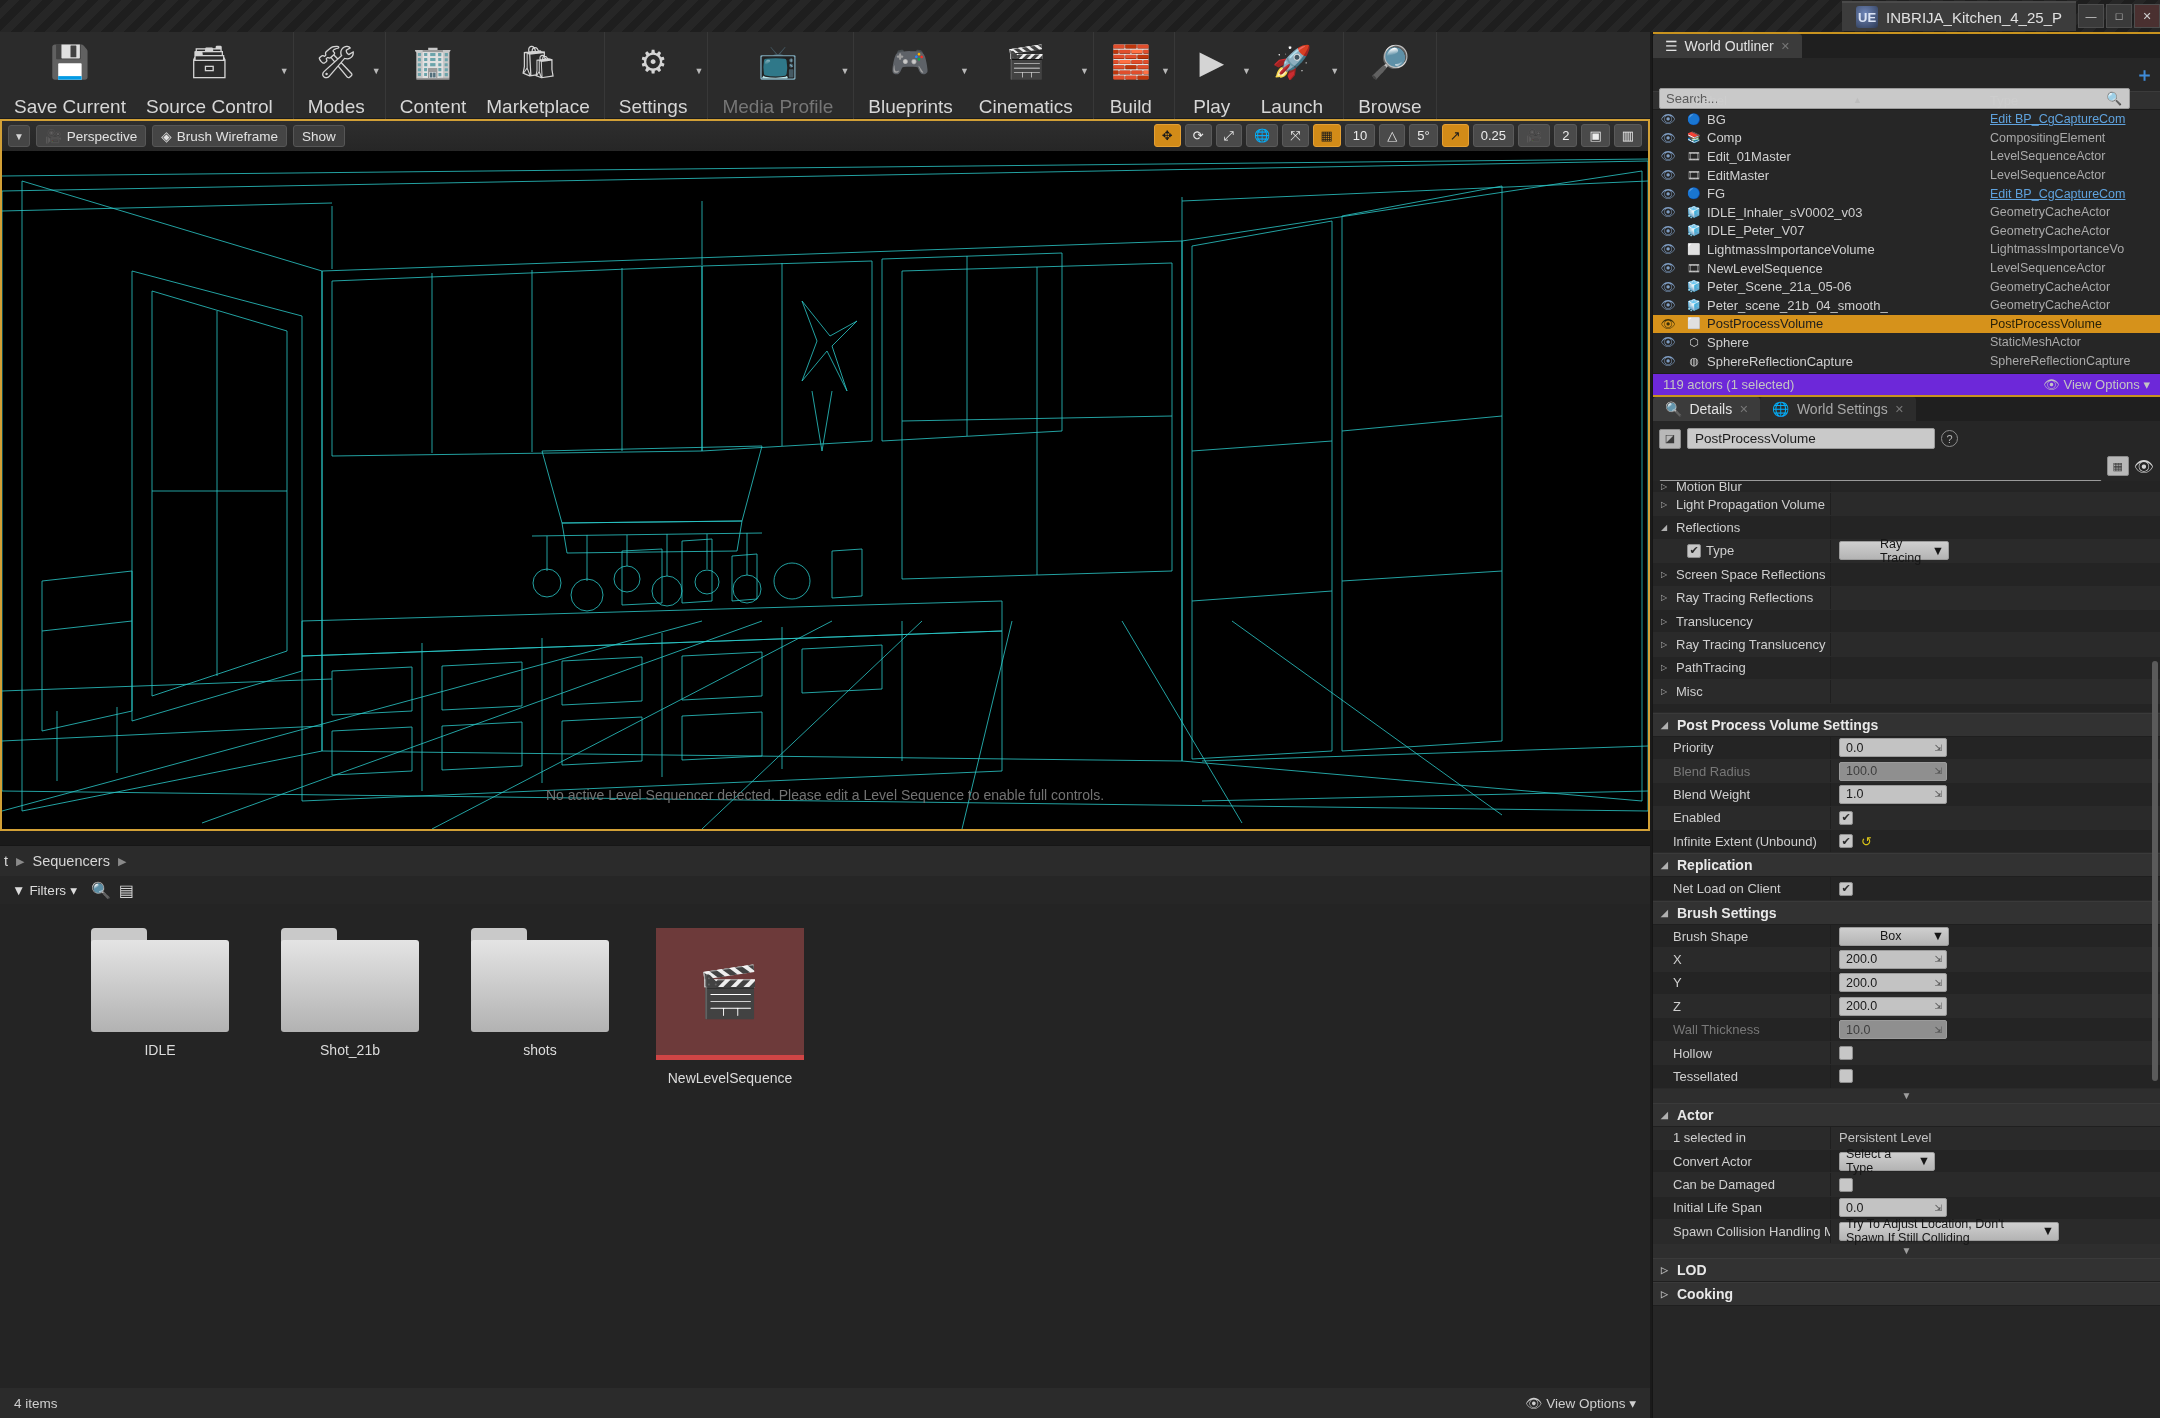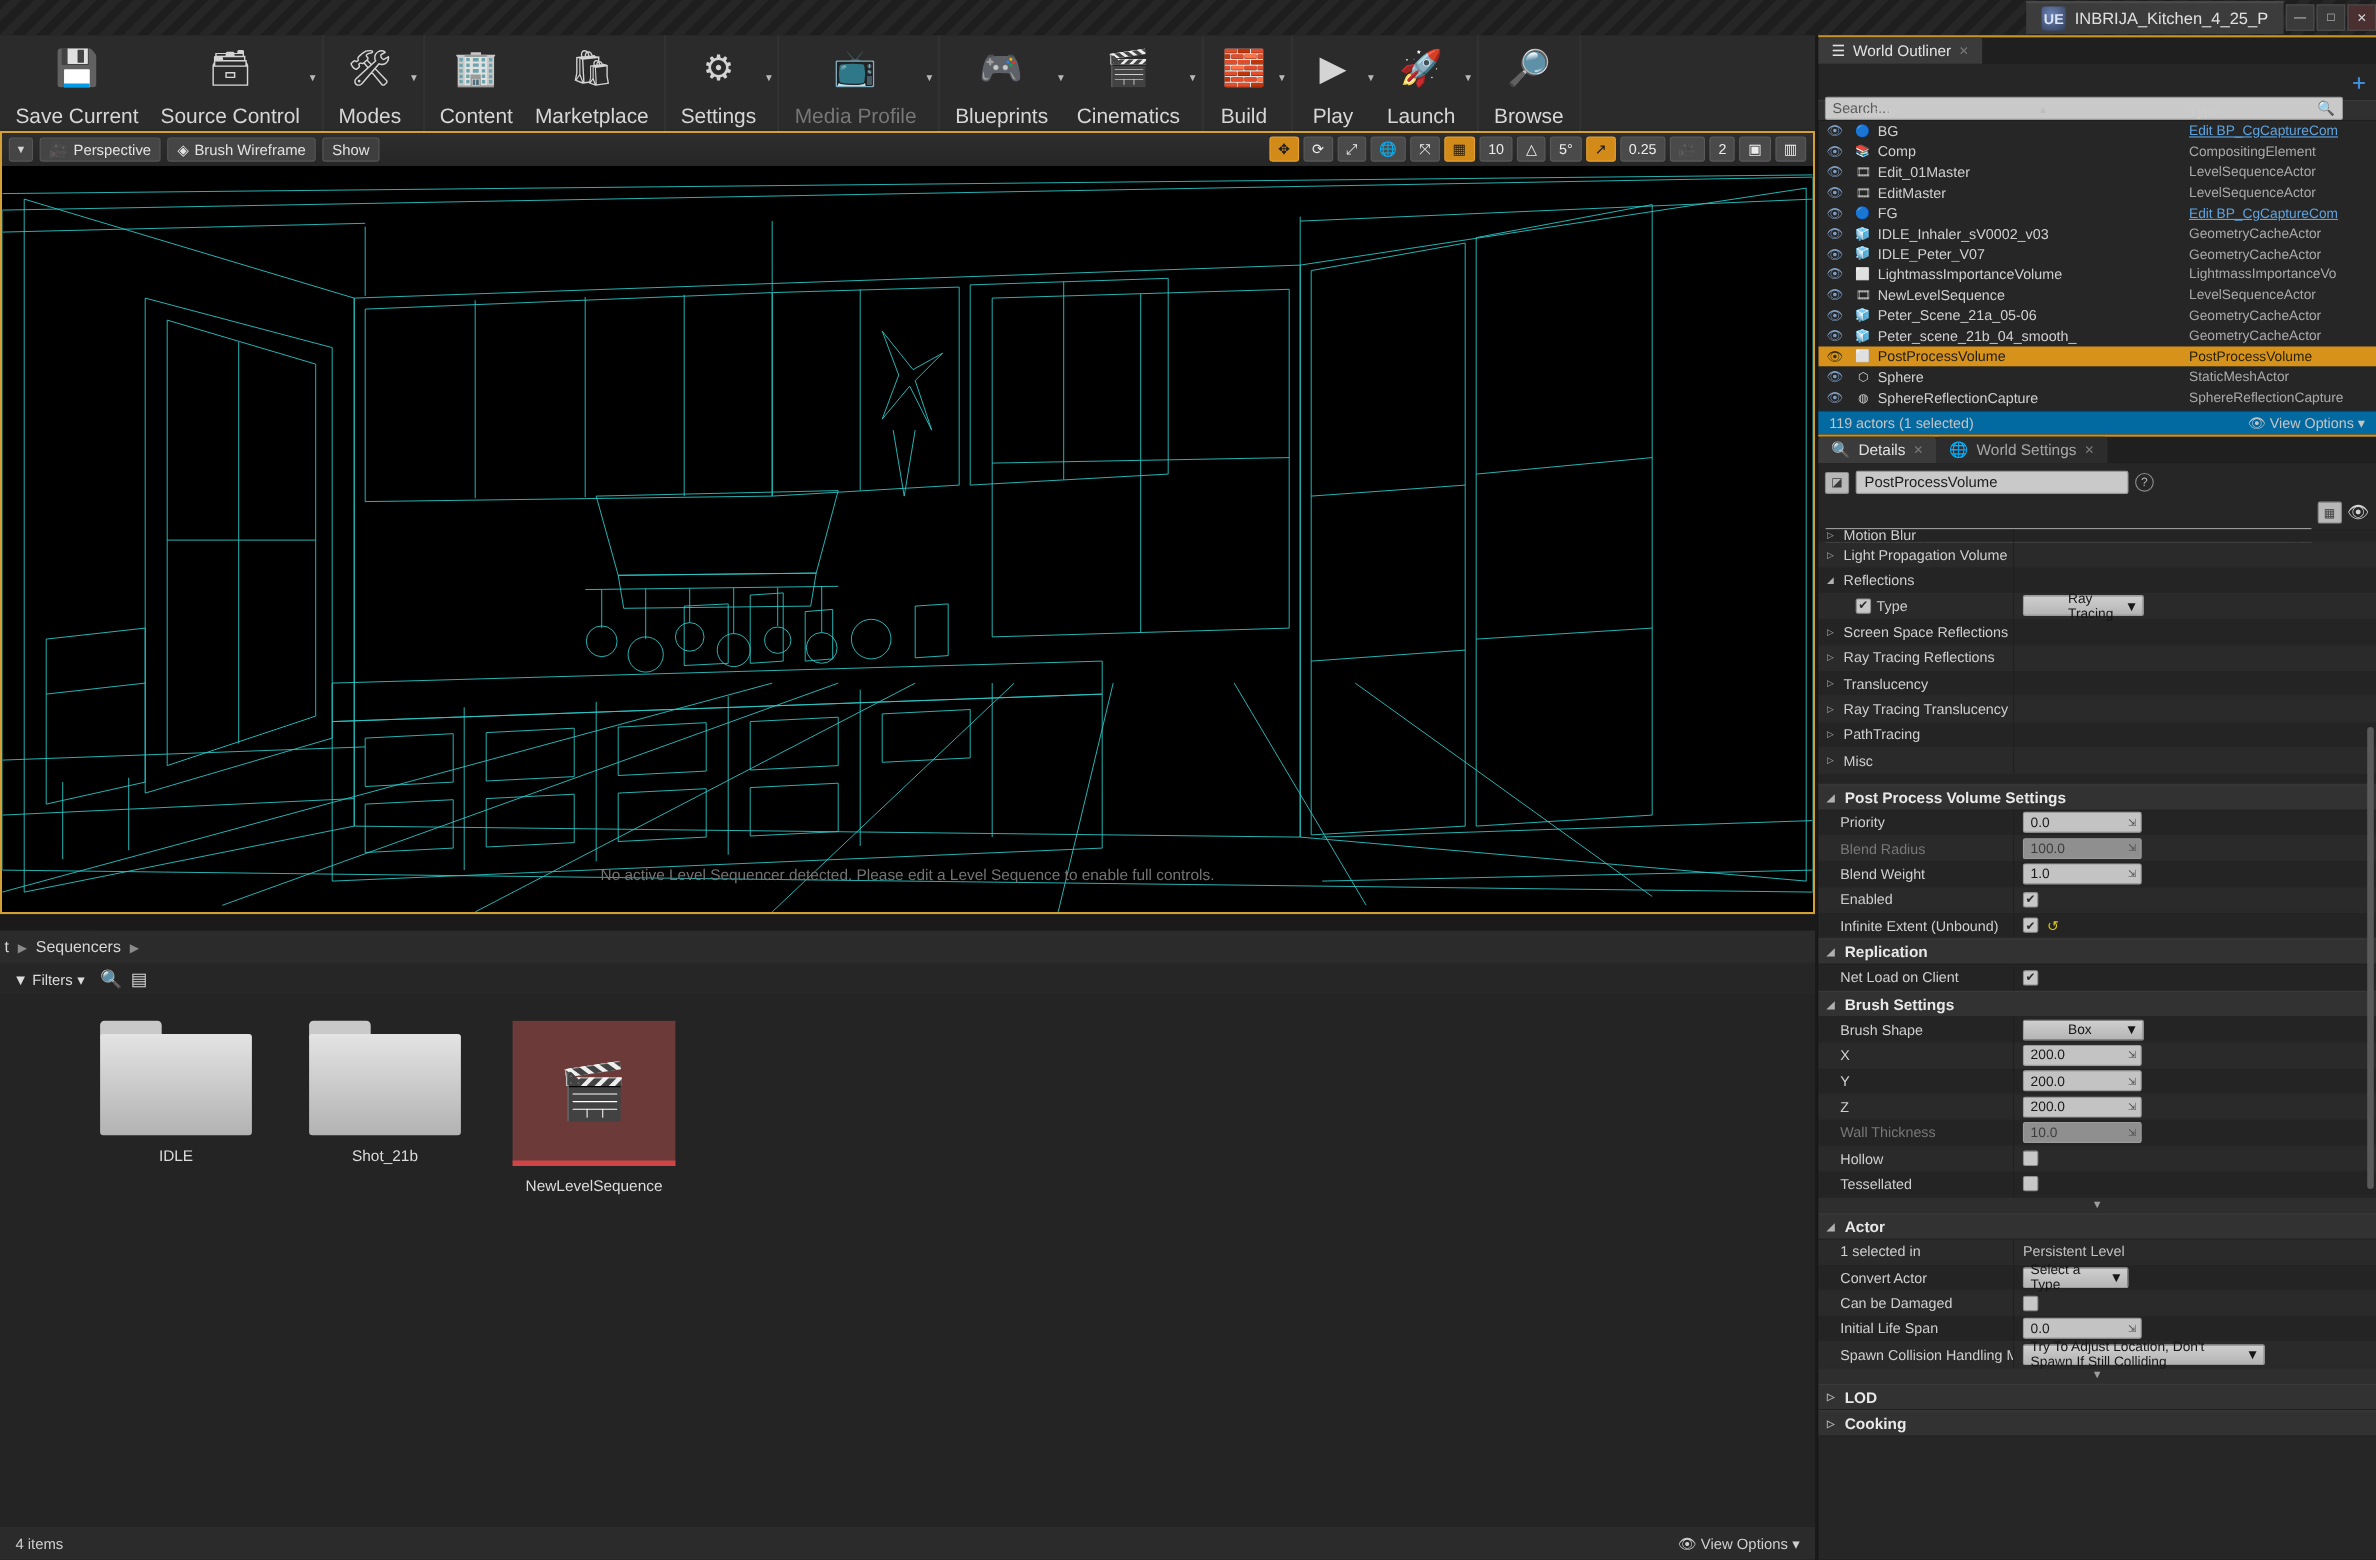--- a/index.html
+++ b/index.html
@@ -100,21 +100,21 @@
   .ol-row.sel{background:#d6921b;color:#1d1d1d;}
   .ol-row.sel .type{color:#2a2208;}
   .eye{width:30px;text-align:center;font-size:12px;color:#7f9ec4;}
   .ol-row.sel .eye{color:#3a2f0a;}
   .itic{width:22px;text-align:center;font-size:11px;}
   .lbl{flex:1;padding-left:2px;white-space:nowrap;overflow:hidden;}
   .type{width:170px;color:#a9a9a9;white-space:nowrap;overflow:hidden;font-size:12.5px;}
   .type.link{color:#5fa2dd;text-decoration:underline;}
 
   .ol-foot{height:22px;display:flex;align-items:center;justify-content:space-between;padding:0 10px;
-    background:#0369a1;border-top:1px solid #1d1d1d;font-size:13px;color:#c4c4c4;}
+    background:#6d28d9;border-top:1px solid #1d1d1d;font-size:13px;color:#c4c4c4;}
 
   .det-name{height:27px;margin:4px 6px 2px 6px;display:flex;align-items:center;gap:6px;}
   .det-name-box{width:248px;height:21px;background:#c9c9c9;border:1px solid #9a9a9a;border-radius:2px;
     display:flex;align-items:center;padding:0 7px;font-size:13.5px;color:#1c1c1c;}
   .qmark{width:17px;height:17px;border-radius:50%;border:1px solid #8d8d8d;display:flex;align-items:center;
     justify-content:center;font-size:11px;color:#b4b4b4;}
 
   .det-search{height:24px;margin:0 6px 3px 6px;display:flex;align-items:center;gap:5px;}
   .gridico{width:22px;height:20px;background:#b8b8b8;border:1px solid #8c8c8c;border-radius:2px;
     display:flex;align-items:center;justify-content:center;font-size:11px;color:#3a3a3a;}
@@ -393,20 +393,27 @@
           <div class="asset-name">IDLE</div>
         </div>
         <div class="asset">
           <div class="folder">
             <div class="tab"></div>
             <div class="body"></div>
           </div>
           <div class="asset-name">Shot_21b</div>
         </div>
         <div class="asset">
+          <div class="folder">
+            <div class="tab"></div>
+            <div class="body"></div>
+          </div>
+          <div class="asset-name">shots</div>
+        </div>
+        <div class="asset">
           <div class="seqasset">🎬</div>
           <div class="asset-name">NewLevelSequence</div>
         </div>
       </div>
     <div class="seq-status">
       <span>4 items</span>
       <span>
         <span>👁</span>
         <span>View Options</span>
         <span>▾</span>

